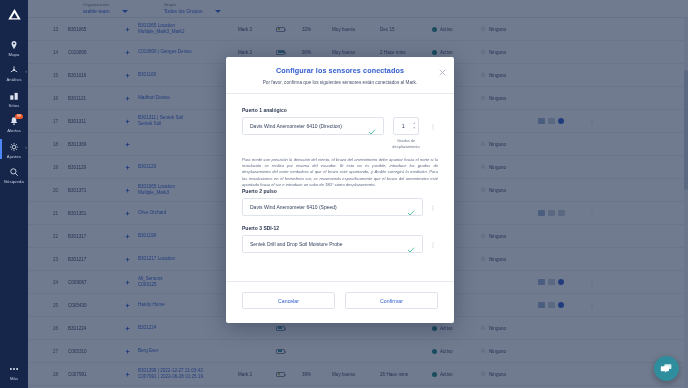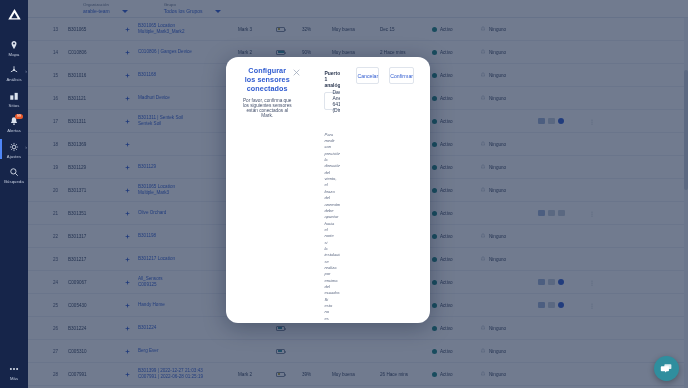--- a/index.html
+++ b/index.html
@@ -80,24 +80,24 @@
   .c-alert { width: 58px; display: flex; align-items: center; gap: 3px; color: #33415c; }
   .bell { width: 6px; height: 6px; color: #9aa4b6; }
   .c-icons { width: 44px; display: flex; align-items: center; gap: 3px; }
   .mini { width: 7px; height: 6px; border-radius: 1px; background: #9fb4d8; }
   .mini.blue { background: #2f5bd0; border-radius: 50%; width: 6px; height: 6px; }
   .mini.gray { background: #c3ccdb; }
   .c-kebab { width: 20px; text-align: center; color: #8b95a8; font-size: 6px; letter-spacing: 0; }
 
   
   .modal {
-    position: absolute; left: 226px; top: 57px; width: 204px; height: 266px;
-    background: #fff; border-radius: 12px; z-index: 100;
+    position: absolute; left: 226px; top: 57px; width: 228px; height: 266px;
+    background: #fff; border-radius: 2px; z-index: 100;
     box-shadow: 0 4px 22px rgba(10,20,45,0.35);
-    display: flex; flex-direction: row;
+    display: flex; flex-direction: column;
   }
   .modal-head { padding: 9px 16px 8px; position: relative; }
   .modal-title { text-align: center; font-size: 7.2px; font-weight: bold; color: #2f5bd0; letter-spacing: .1px; }
   .modal-sub { text-align: center; font-size: 4.7px; color: #44506b; margin-top: 5px; }
   .modal-close {
     position: absolute; right: 7px; top: 6px; width: 9px; height: 9px;
     color: #9aa4b6; cursor: pointer;
   }
   .modal-close svg { width: 9px; height: 9px; }
   .modal-divider { height: 1px; background: #e6eaf1; }

